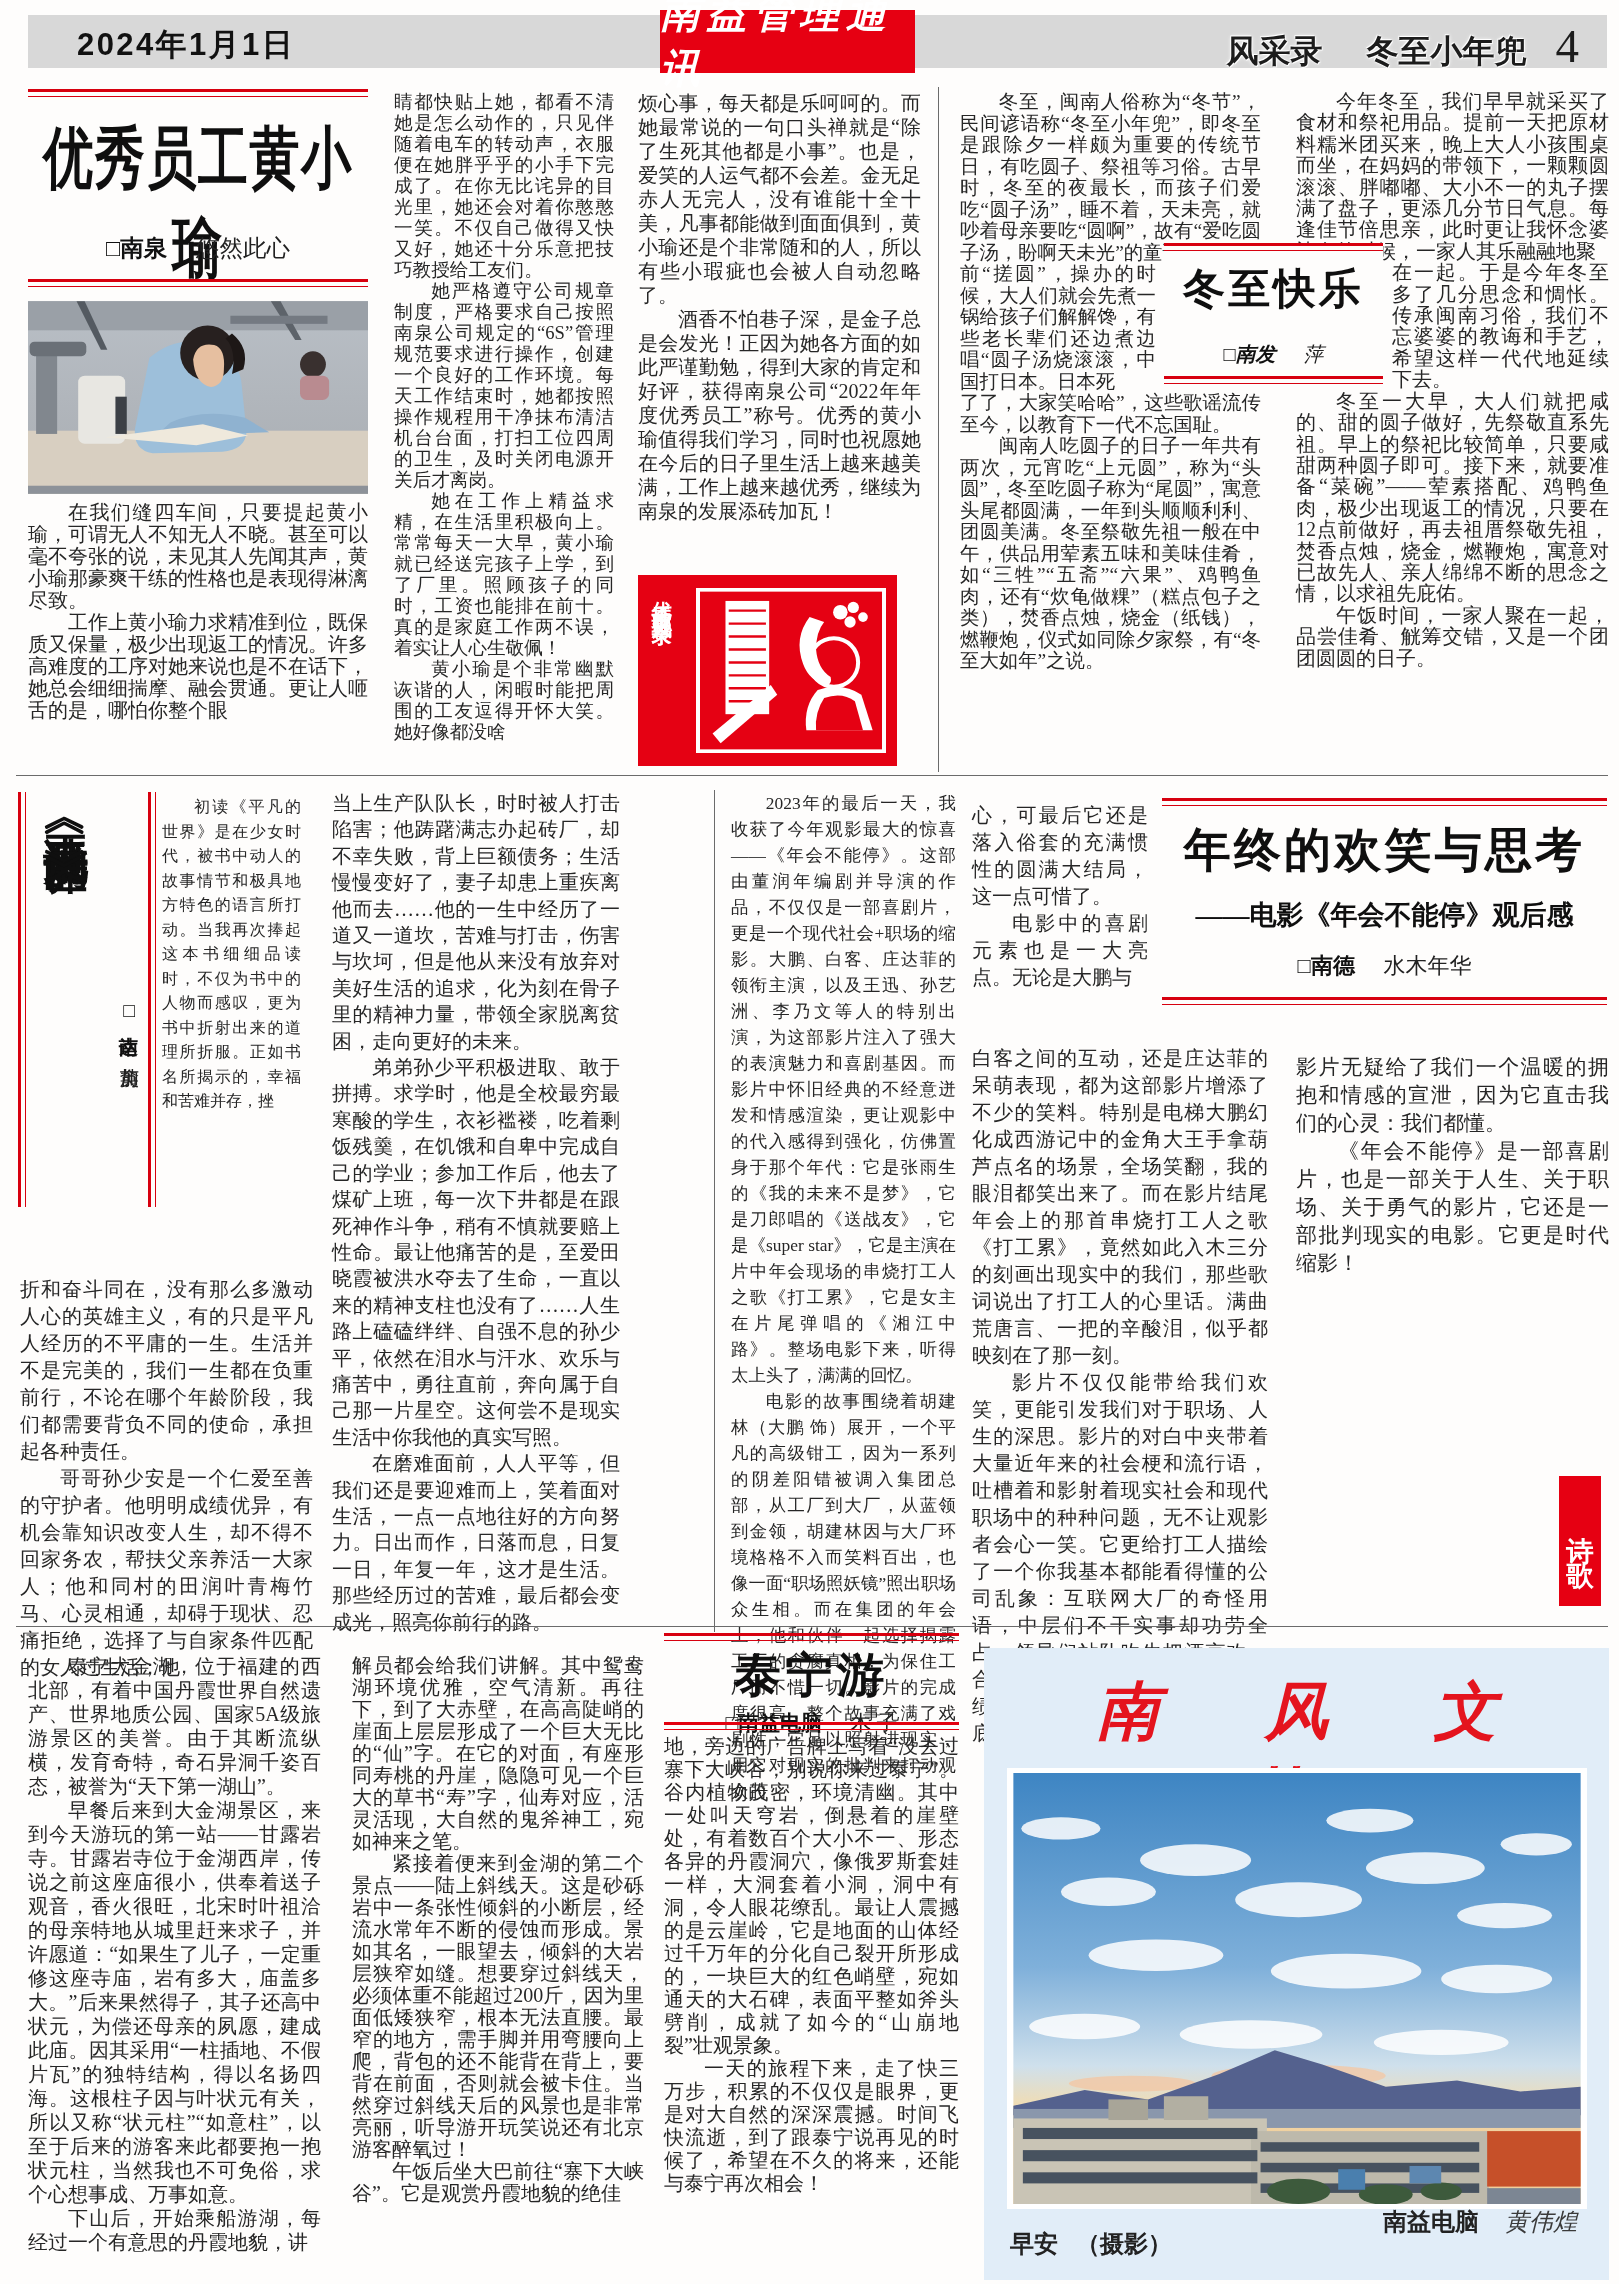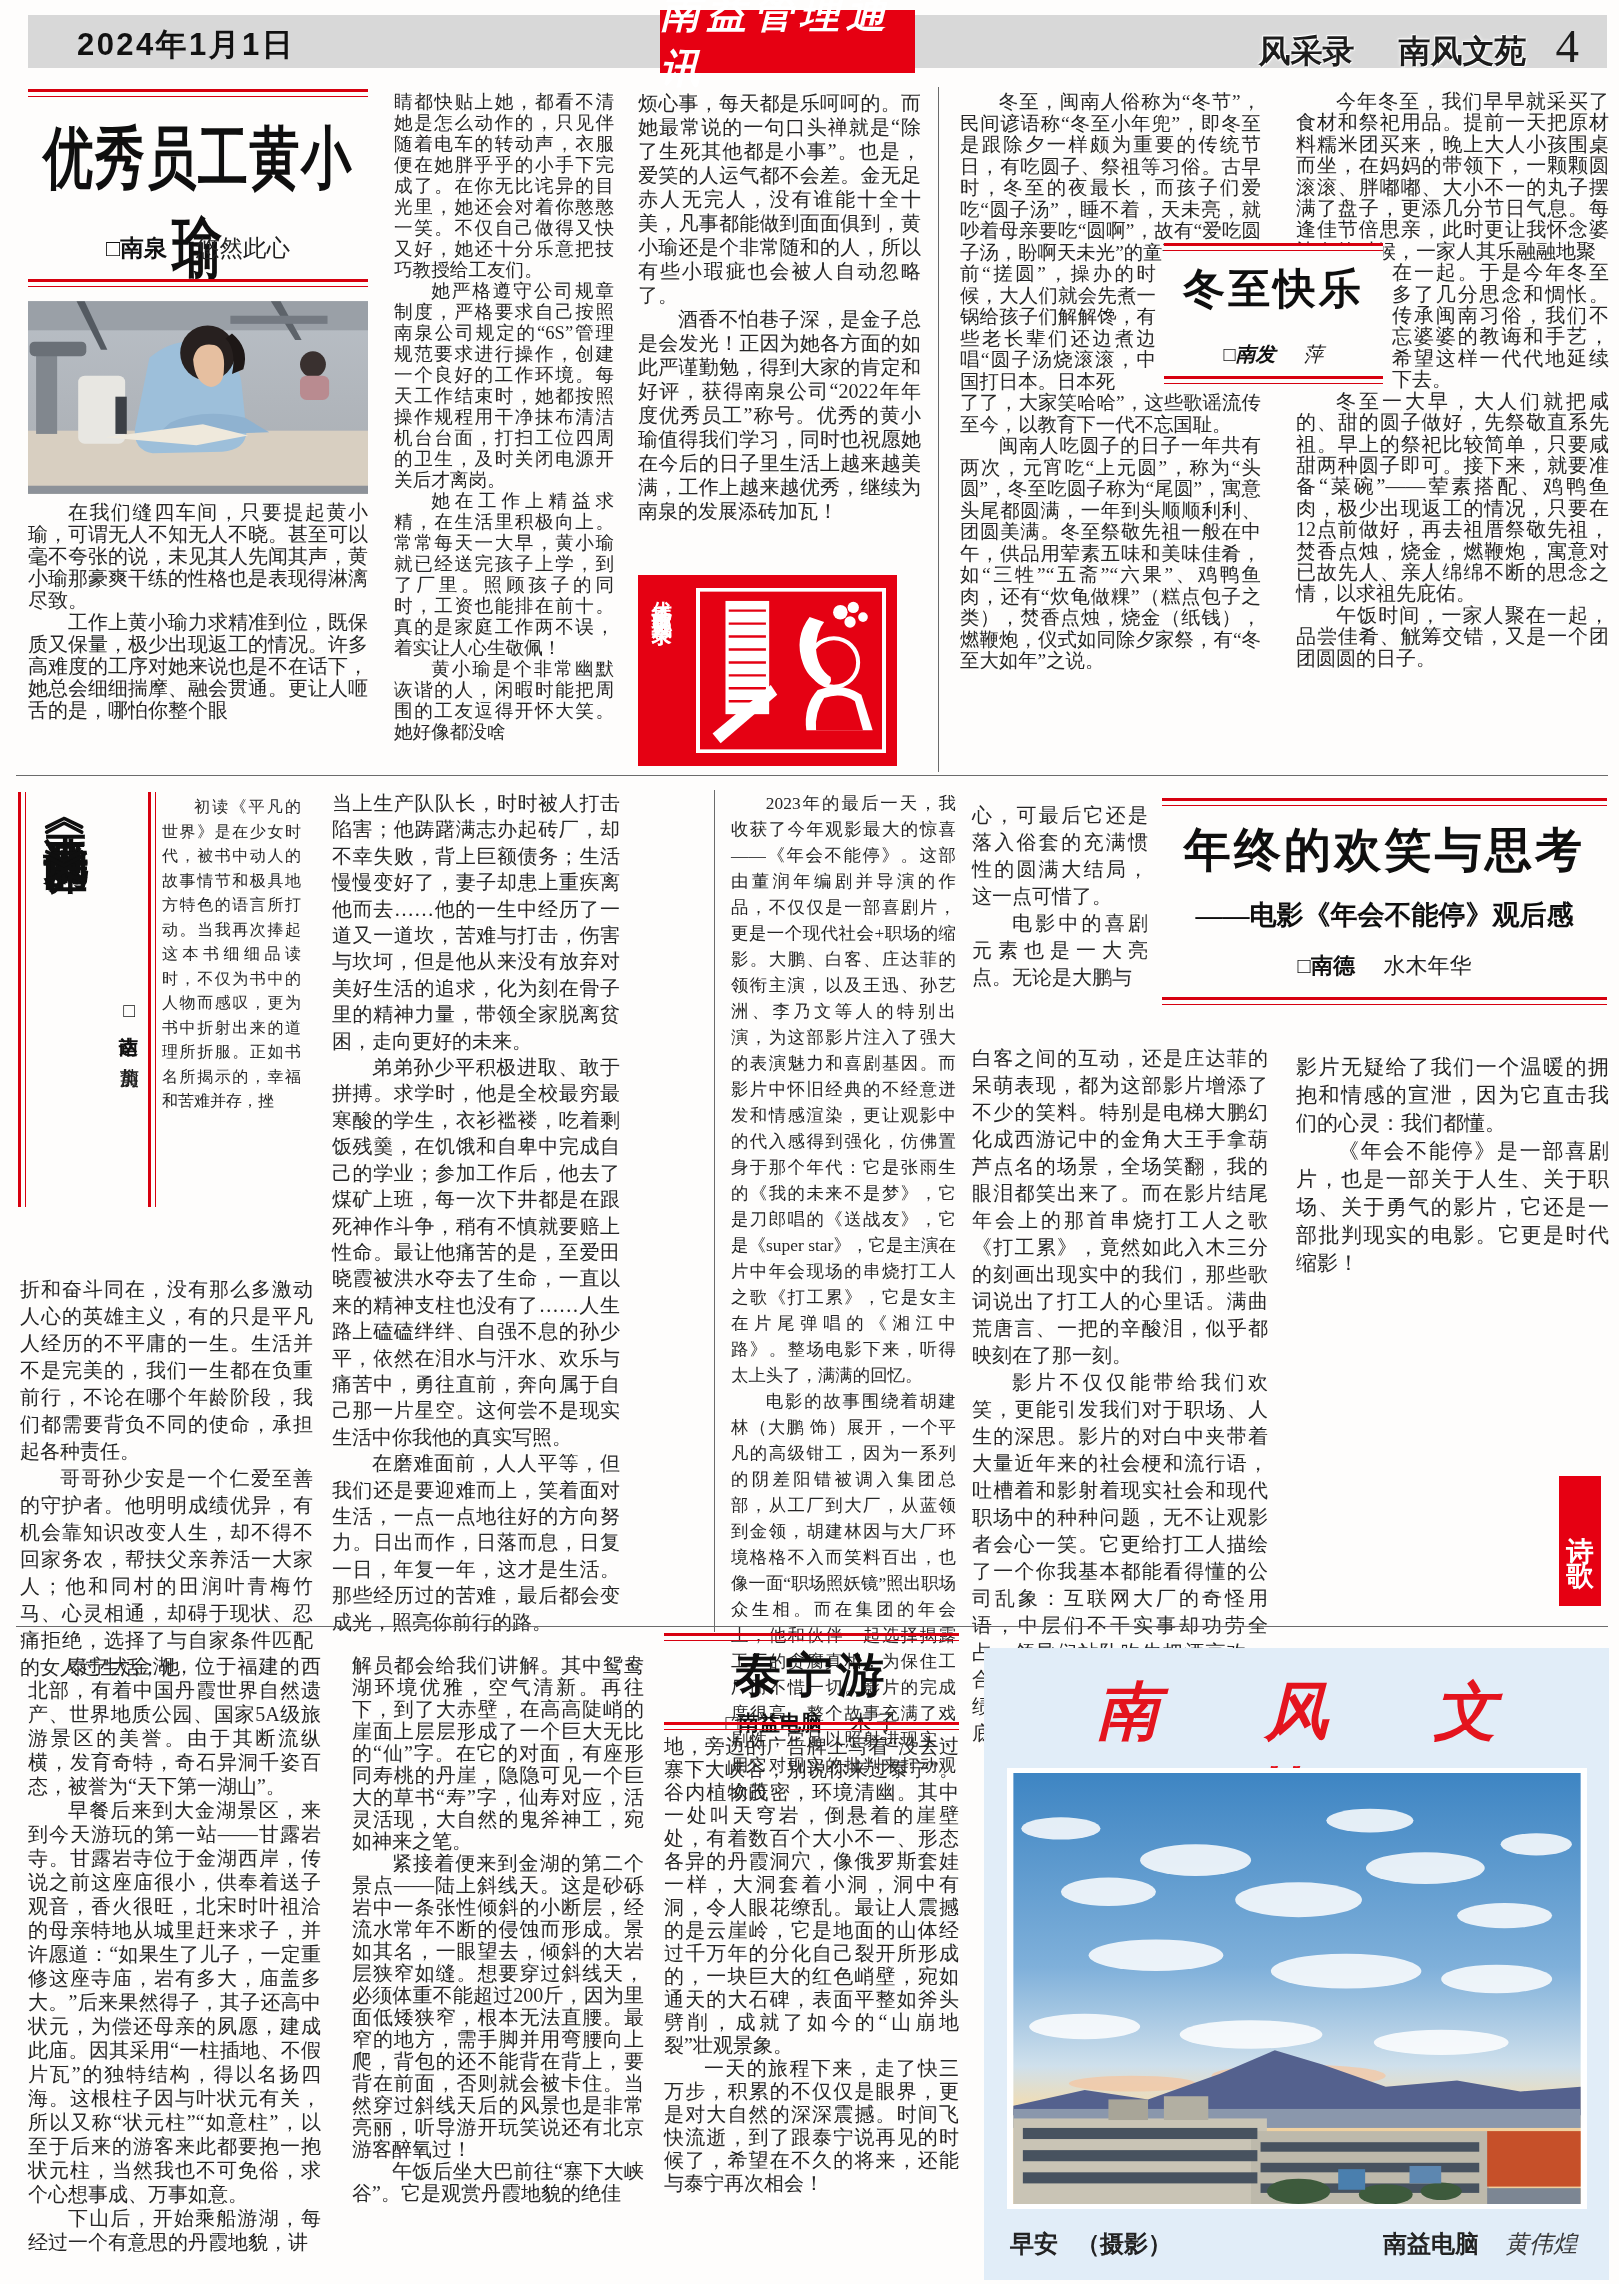--- a/index.html
+++ b/index.html
@@ -48,21 +48,21 @@
 </head>
 <body>
 
 <div class="page">
 
   <div class="abs graybar" style="left:28px;top:14.6px;width:1579px;height:53px;"></div>
   <div class="abs date" style="left:77px;top:24px;">2024年1月1日</div>
   <div class="abs masthead" style="left:660px;top:9.7px;width:255px;height:63px;">南益管理通讯</div>
   <div class="abs pageinfo" style="left:1174px;top:19.4px;width:405px;">
     <span>风采录</span>
-    <span style="margin-left:36px;">南风文苑</span>
+    <span style="margin-left:36px;">冬至小年兜</span>
     <span class="pagenum">4</span>
   </div>
 
   <div class="abs drule" style="left:28px;top:89px;width:340px;"></div>
   <div class="abs h-big" style="left:28px;top:113px;width:340px;font-size:50px;transform:scaleY(1.35);transform-origin:top;letter-spacing:1.6px;">优秀员工黄小瑜</div>
   <div class="abs byline" style="left:28px;top:232px;width:340px;font-size:23.5px;">
     <span class="by-org">□南泉</span>
     <span class="by-name">悠然此心</span>
   </div>
   <div class="abs drule" style="left:28px;top:279px;width:340px;"></div>
@@ -303,20 +303,20 @@
             <ellipse cx="540" cy="528" rx="26" ry="11"></ellipse>
         </g>
         <rect x="410" y="500" width="34" height="26" fill="#4a7fae"></rect>
           <rect x="500" y="496" width="40" height="22" fill="#5d87b0"></rect>
       </svg>
     </div>
     <div class="abs cap" style="left:26px;top:580px;">
       <span>早安</span>
       <span style="margin-left:11.3px;">（摄影）</span>
     </div>
-    <div class="abs cap" style="right:32px;top:580px;text-align:center;">
+    <div class="abs cap" style="right:32px;top:558px;text-align:center;">
       <span>南益电脑</span>
       <span class="cap-name">黄伟煌</span>
     </div>
   </div>
 
 </div>
 
 
 </body></html>

